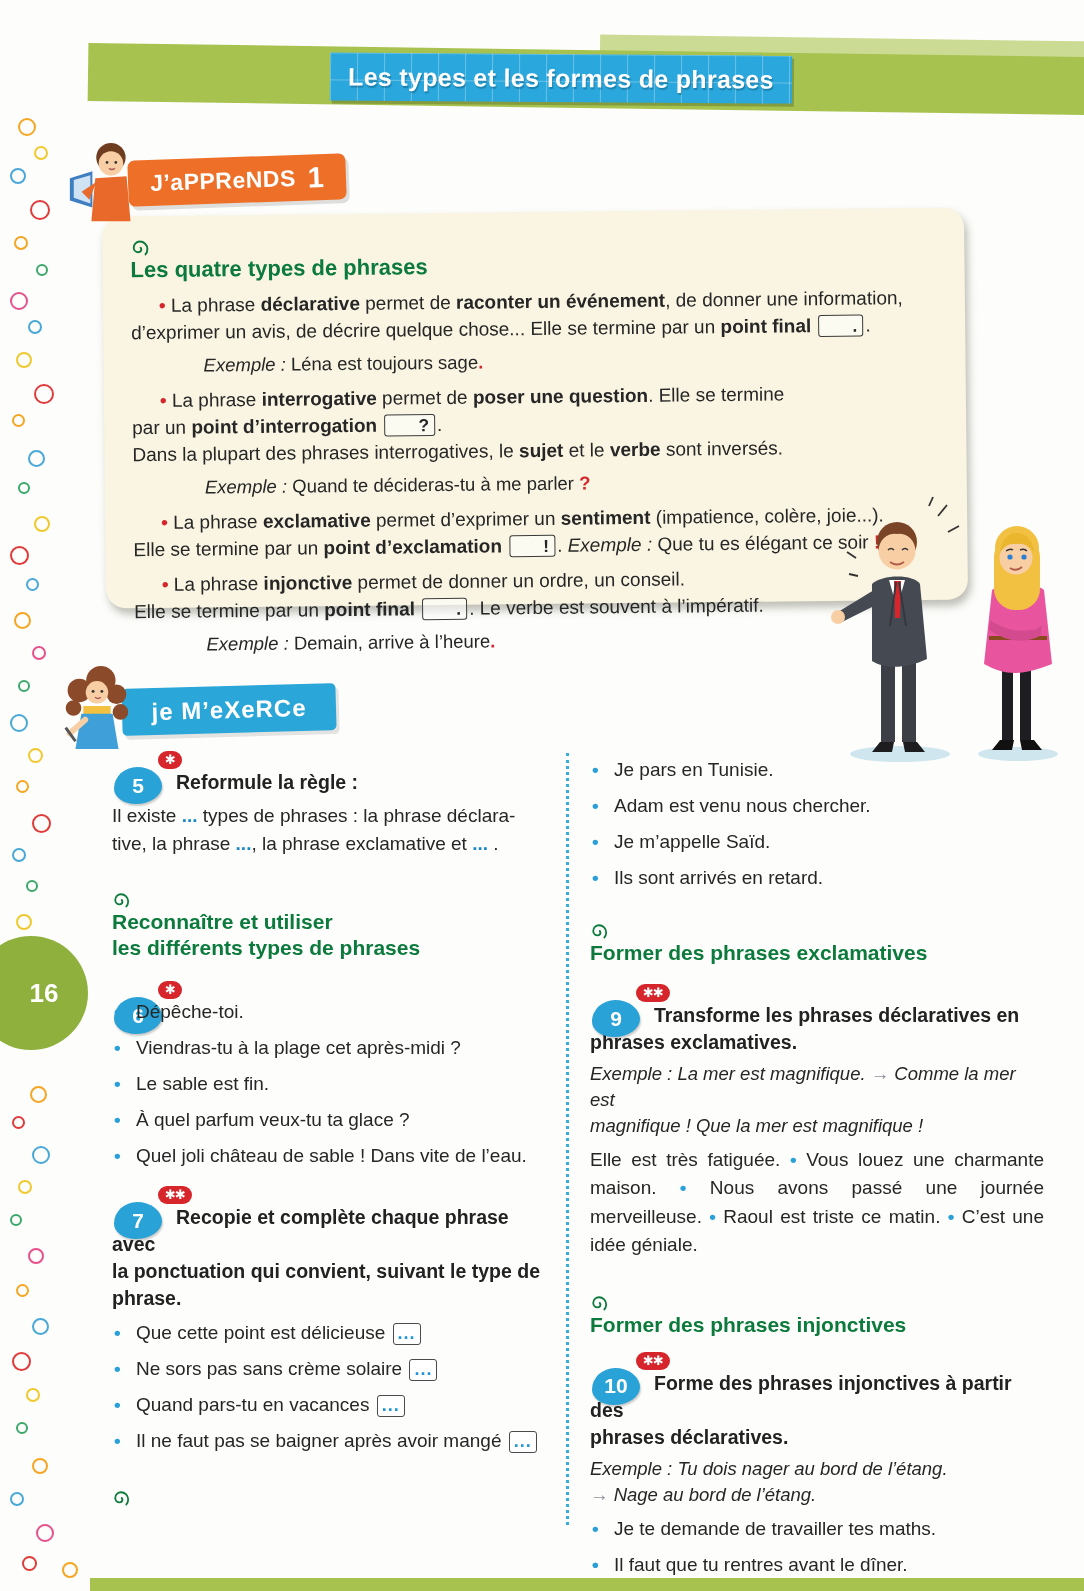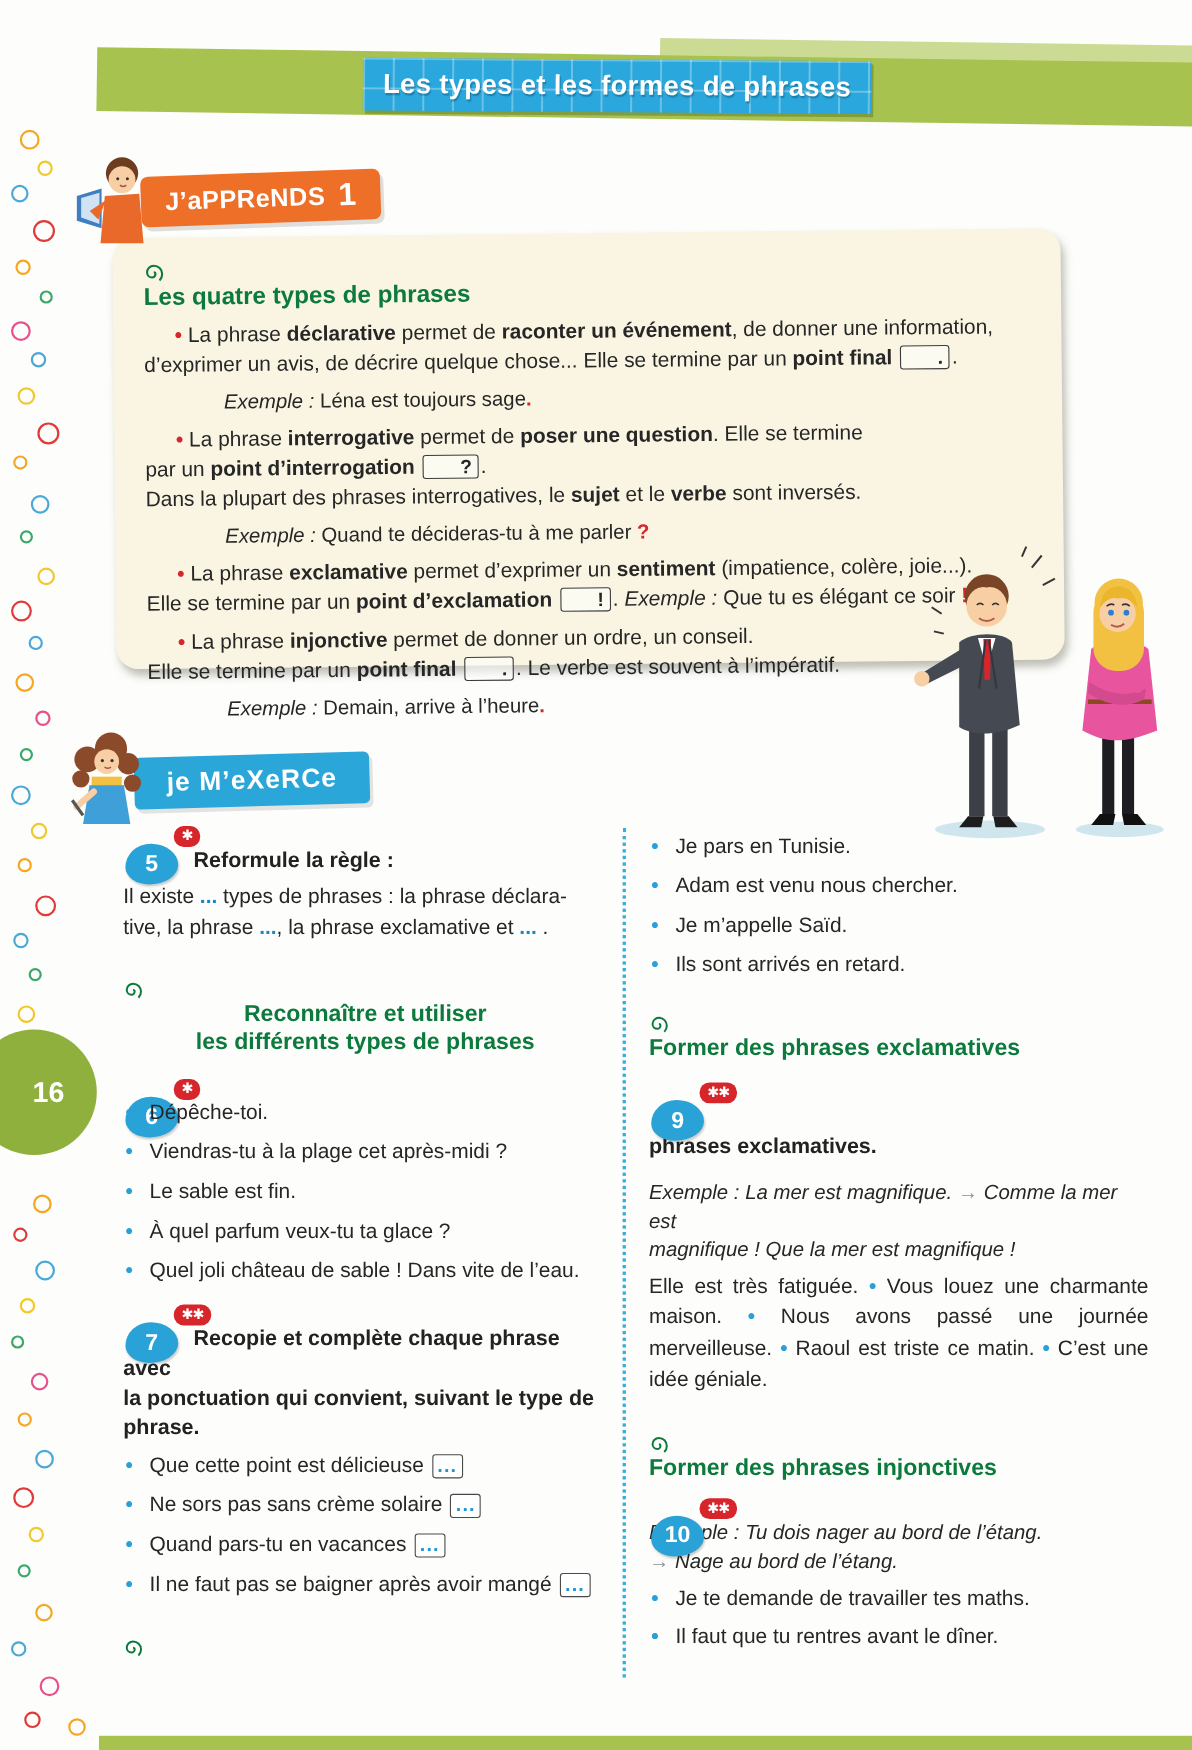--- a/index.html
+++ b/index.html
@@ -66,21 +66,21 @@
   .badge{position:absolute;left:2px;top:-2px;width:48px;height:37px;background:#29a3d7;
     border-radius:48% 52% 55% 45% / 58% 52% 48% 42%;
     display:flex;align-items:center;justify-content:center;
     color:#fff;font-weight:bold;font-size:21px;box-shadow:1px 2px 2px rgba(0,0,0,.2);}
   .stars{position:absolute;left:46px;top:-18px;background:#d7262b;color:#fff;
     border-radius:9px;font-size:13px;font-weight:bold;padding:1px 7px 2px;letter-spacing:-1px;
     box-shadow:0 0 0 1.5px rgba(255,255,255,.8);}
   .ex-title{font-size:19.5px;line-height:1.38;color:#222;text-indent:64px;margin:0;}
   .ex-body{font-size:19px;line-height:1.5;color:#262626;margin:6px 0 0 0;}
   .just{text-align:justify;}
-  .ital{font-size:18.5px;line-height:1.42;color:#262626;margin:15px 0 2px 0;}
+  .ital{font-size:18.5px;line-height:1.42;color:#262626;margin:5px 0 2px 0;}
 
   ul.blist{list-style:none;margin:8px 0 0 0;padding:0;font-size:19px;color:#262626;}
   ul.blist li{position:relative;padding-left:24px;line-height:1.42;margin-bottom:9px;}
   ul.blist li .bdot{position:absolute;left:2px;top:0;color:#2aa0d8;font-weight:bold;}
 
   
   #margin-decor{position:absolute;left:0;top:0;width:100px;height:1591px;z-index:0;}
   .ring{position:absolute;border-radius:50%;background:transparent;}
   .page-circle{position:absolute;left:-26px;top:936px;width:114px;height:114px;border-radius:50%;
     background:#8fb03c;z-index:2;display:flex;align-items:center;justify-content:center;}
@@ -258,21 +258,21 @@
     <div class="divider"></div>
 
     <div class="col-left">
       <div class="exercise" style="margin-top:24px;">
         <span class="badge">5</span>
         <span class="stars">✱</span>
         <p class="ex-title"><span class="b">Reformule la règle :</span></p>
         <p class="ex-body"><span>Il existe </span><span class="bl">...</span><span> types de phrases : la phrase déclara-</span><br><span>tive, la phrase </span><span class="bl">...</span><span>, la phrase exclamative et </span><span class="bl">...</span><span> .</span></p>
       </div>
 
-      <div class="gh2" style="margin-top:32px;text-align:center;">
+      <div class="gh2" style="margin-top:32px;">
         <svg class="spiral" width="18" height="18" viewBox="0 0 20 20">
             <path d="M10 10 a1.6 1.6 0 0 1 1.6 1.6 a3.2 3.2 0 0 1 -3.2 3.2 a4.8 4.8 0 0 1 -4.8 -4.8 a6.4 6.4 0 0 1 6.4 -6.4 a8 8 0 0 1 8 8 a8.6 8.6 0 0 1 -2.6 6.2" fill="none" stroke="#0b7a3c" stroke-width="2"></path>
           </svg>
         <span><span>Reconnaître et utiliser</span><br><span>les différents types de phrases</span></span>
       </div>
 
       <div class="exercise" style="margin-top:38px;">
         <span class="badge">6</span>
         <span class="stars">✱</span>
         <ul class="blist">
@@ -316,35 +316,36 @@
       <div class="gh2" style="margin-top:30px;">
         <svg class="spiral" width="18" height="18" viewBox="0 0 20 20">
             <path d="M10 10 a1.6 1.6 0 0 1 1.6 1.6 a3.2 3.2 0 0 1 -3.2 3.2 a4.8 4.8 0 0 1 -4.8 -4.8 a6.4 6.4 0 0 1 6.4 -6.4 a8 8 0 0 1 8 8 a8.6 8.6 0 0 1 -2.6 6.2" fill="none" stroke="#0b7a3c" stroke-width="2"></path>
           </svg>
         <span><span>Former des phrases exclamatives</span></span>
       </div>
 
       <div class="exercise" style="margin-top:36px;">
         <span class="badge">9</span>
         <span class="stars">✱✱</span>
-        <p class="ex-title"><br><span class="b">phrases exclamatives.</span></p>
+        <p class="ex-title"><span class="b">Transforme les phrases déclaratives en</span><br><span class="b">phrases exclamatives.</span></p>
         <p class="ital"><span class="i">Exemple : La mer est magnifique. </span><span class="ar">→ </span><span class="i">Comme la mer est</span><br><span class="i">magnifique ! Que la mer est magnifique !</span></p>
         <p class="ex-body just"><span>Elle est très fatiguée. </span><span class="dot">• </span><span>Vous louez une charmante maison. </span><span class="dot">• </span><span>Nous avons passé une journée merveilleuse. </span><span class="dot">• </span><span>Raoul est triste ce matin. </span><span class="dot">• </span><span>C’est une idée géniale.</span></p>
       </div>
 
       <div class="gh2" style="margin-top:34px;">
         <svg class="spiral" width="18" height="18" viewBox="0 0 20 20">
             <path d="M10 10 a1.6 1.6 0 0 1 1.6 1.6 a3.2 3.2 0 0 1 -3.2 3.2 a4.8 4.8 0 0 1 -4.8 -4.8 a6.4 6.4 0 0 1 6.4 -6.4 a8 8 0 0 1 8 8 a8.6 8.6 0 0 1 -2.6 6.2" fill="none" stroke="#0b7a3c" stroke-width="2"></path>
           </svg>
         <span><span>Former des phrases injonctives</span></span>
       </div>
 
       <div class="exercise" style="margin-top:32px;">
         <span class="badge">10</span>
         <span class="stars">✱✱</span>
+        <p class="ex-title"><span class="b">Forme des phrases injonctives à partir des</span><br><span class="b">phrases déclaratives.</span></p>
         <p class="ital"><span class="i">Exemple : Tu dois nager au bord de l’étang.</span><br><span class="ar">→ </span><span class="i">Nage au bord de l’étang.</span></p>
         <ul class="blist">
             <li><span class="bdot">•</span><span>Je te demande de travailler tes maths.</span></li>
             <li><span class="bdot">•</span></li>
             <li><span class="bdot">•</span><span>Il faut que tu rentres avant le dîner.</span></li>
           </ul>
       </div>
     </div>
   </div>
 

